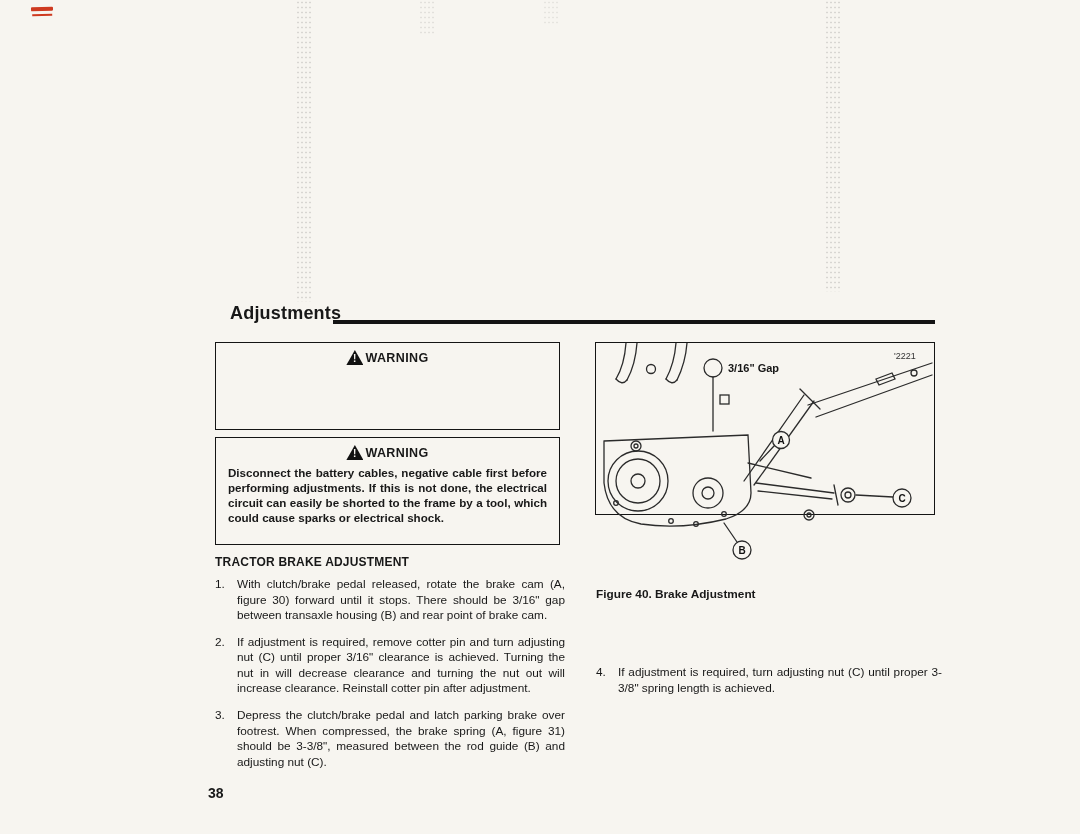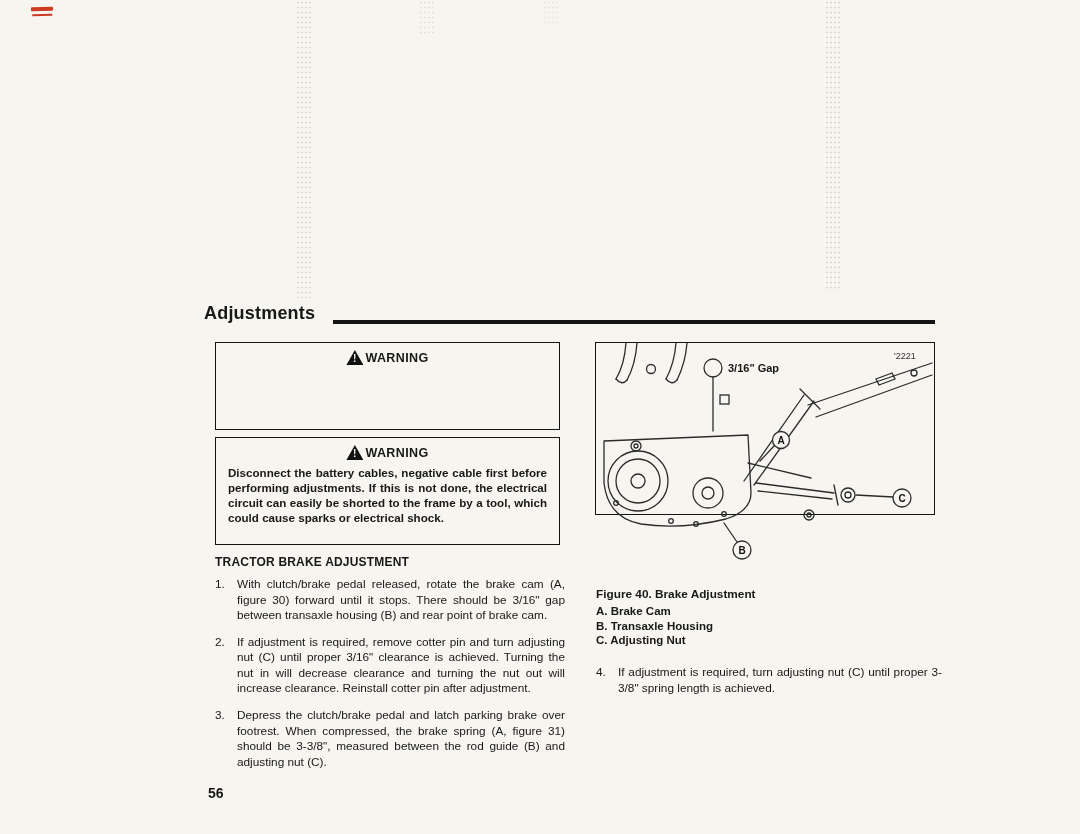--- a/index.html
+++ b/index.html
@@ -20,21 +20,21 @@
     background-image: radial-gradient(rgba(70,70,70,.55) 0.7px, transparent 1px);
     background-size:4px 5px; opacity:.32;
   }
   .strip-1 { left:296px; height:302px; }
   .strip-2 { left:825px; height:292px; }
   .strip-3 { left:419px; height:34px; opacity:.22; }
   .strip-4 { left:543px; height:26px; opacity:.18; }
 
   
   .title {
-    position:absolute; left:204px; top:303px;
+    position:absolute; left:230px; top:303px;
     font-size:18px; font-weight:700; letter-spacing:.2px;
   }
   .title-rule {
     position:absolute; left:333px; top:320px; width:602px; height:4px;
     background:#141414;
   }
 
   
   .warn-box {
     position:absolute; left:215px; width:345px;
@@ -138,21 +138,21 @@
     <div class="step">
       <span class="num">2.</span>
       <span class="txt">If adjustment is required, remove cotter pin and turn adjusting nut (C) until proper 3/16" clearance is achieved. Turning the nut in will decrease clearance and turning the nut out will increase clearance. Reinstall cotter pin after adjustment.</span>
     </div>
     <div class="step">
       <span class="num">3.</span>
       <span class="txt">Depress the clutch/brake pedal and latch parking brake over footrest. When compressed, the brake spring (A, figure 31) should be 3-3/8", measured between the rod guide (B) and adjusting nut (C).</span>
     </div>
   </div>
 
-  <div class="page-number">56</div>
+  <div class="page-number">38</div>
 
   <div class="figure-box">
     <svg width="337" height="230" viewBox="0 0 337 230">
       <g stroke="#2b2b2b" fill="none" stroke-width="1.3" stroke-linecap="round">
 
         <path d="M30,0 C29,14 26,26 20,36"></path>
         <path d="M41,0 C40,14 37,26 31,37"></path>
         <path d="M20,36 Q26,43 31,37"></path>
         <path d="M80,0 C79,13 76,25 70,36"></path>
         <path d="M91,0 C90,13 87,25 81,37"></path>
@@ -206,24 +206,19 @@
       <text x="298" y="16" class="svg-code">'2221</text>
       <text x="132" y="29" class="svg-label">3/16" Gap</text>
       <text x="185" y="101" class="svg-callout">A</text>
       <text x="306" y="159" class="svg-callout">C</text>
       <text x="146" y="211" class="svg-callout">B</text>
     </svg>
   </div>
 
   <div class="figure-caption">Figure 40. Brake Adjustment</div>
 
-  <div class="figure-legend">
-    <div>A. Brake Cam</div>
-    <div>B. Transaxle Housing</div>
-    <div>C. Adjusting Nut</div>
-  </div>
 
   <div class="step-four">
     <span class="num">4.</span>
     <span class="txt">If adjustment is required, turn adjusting nut (C) until proper 3-3/8" spring length is achieved.</span>
   </div>
 
 </div>
 
 </body></html>

